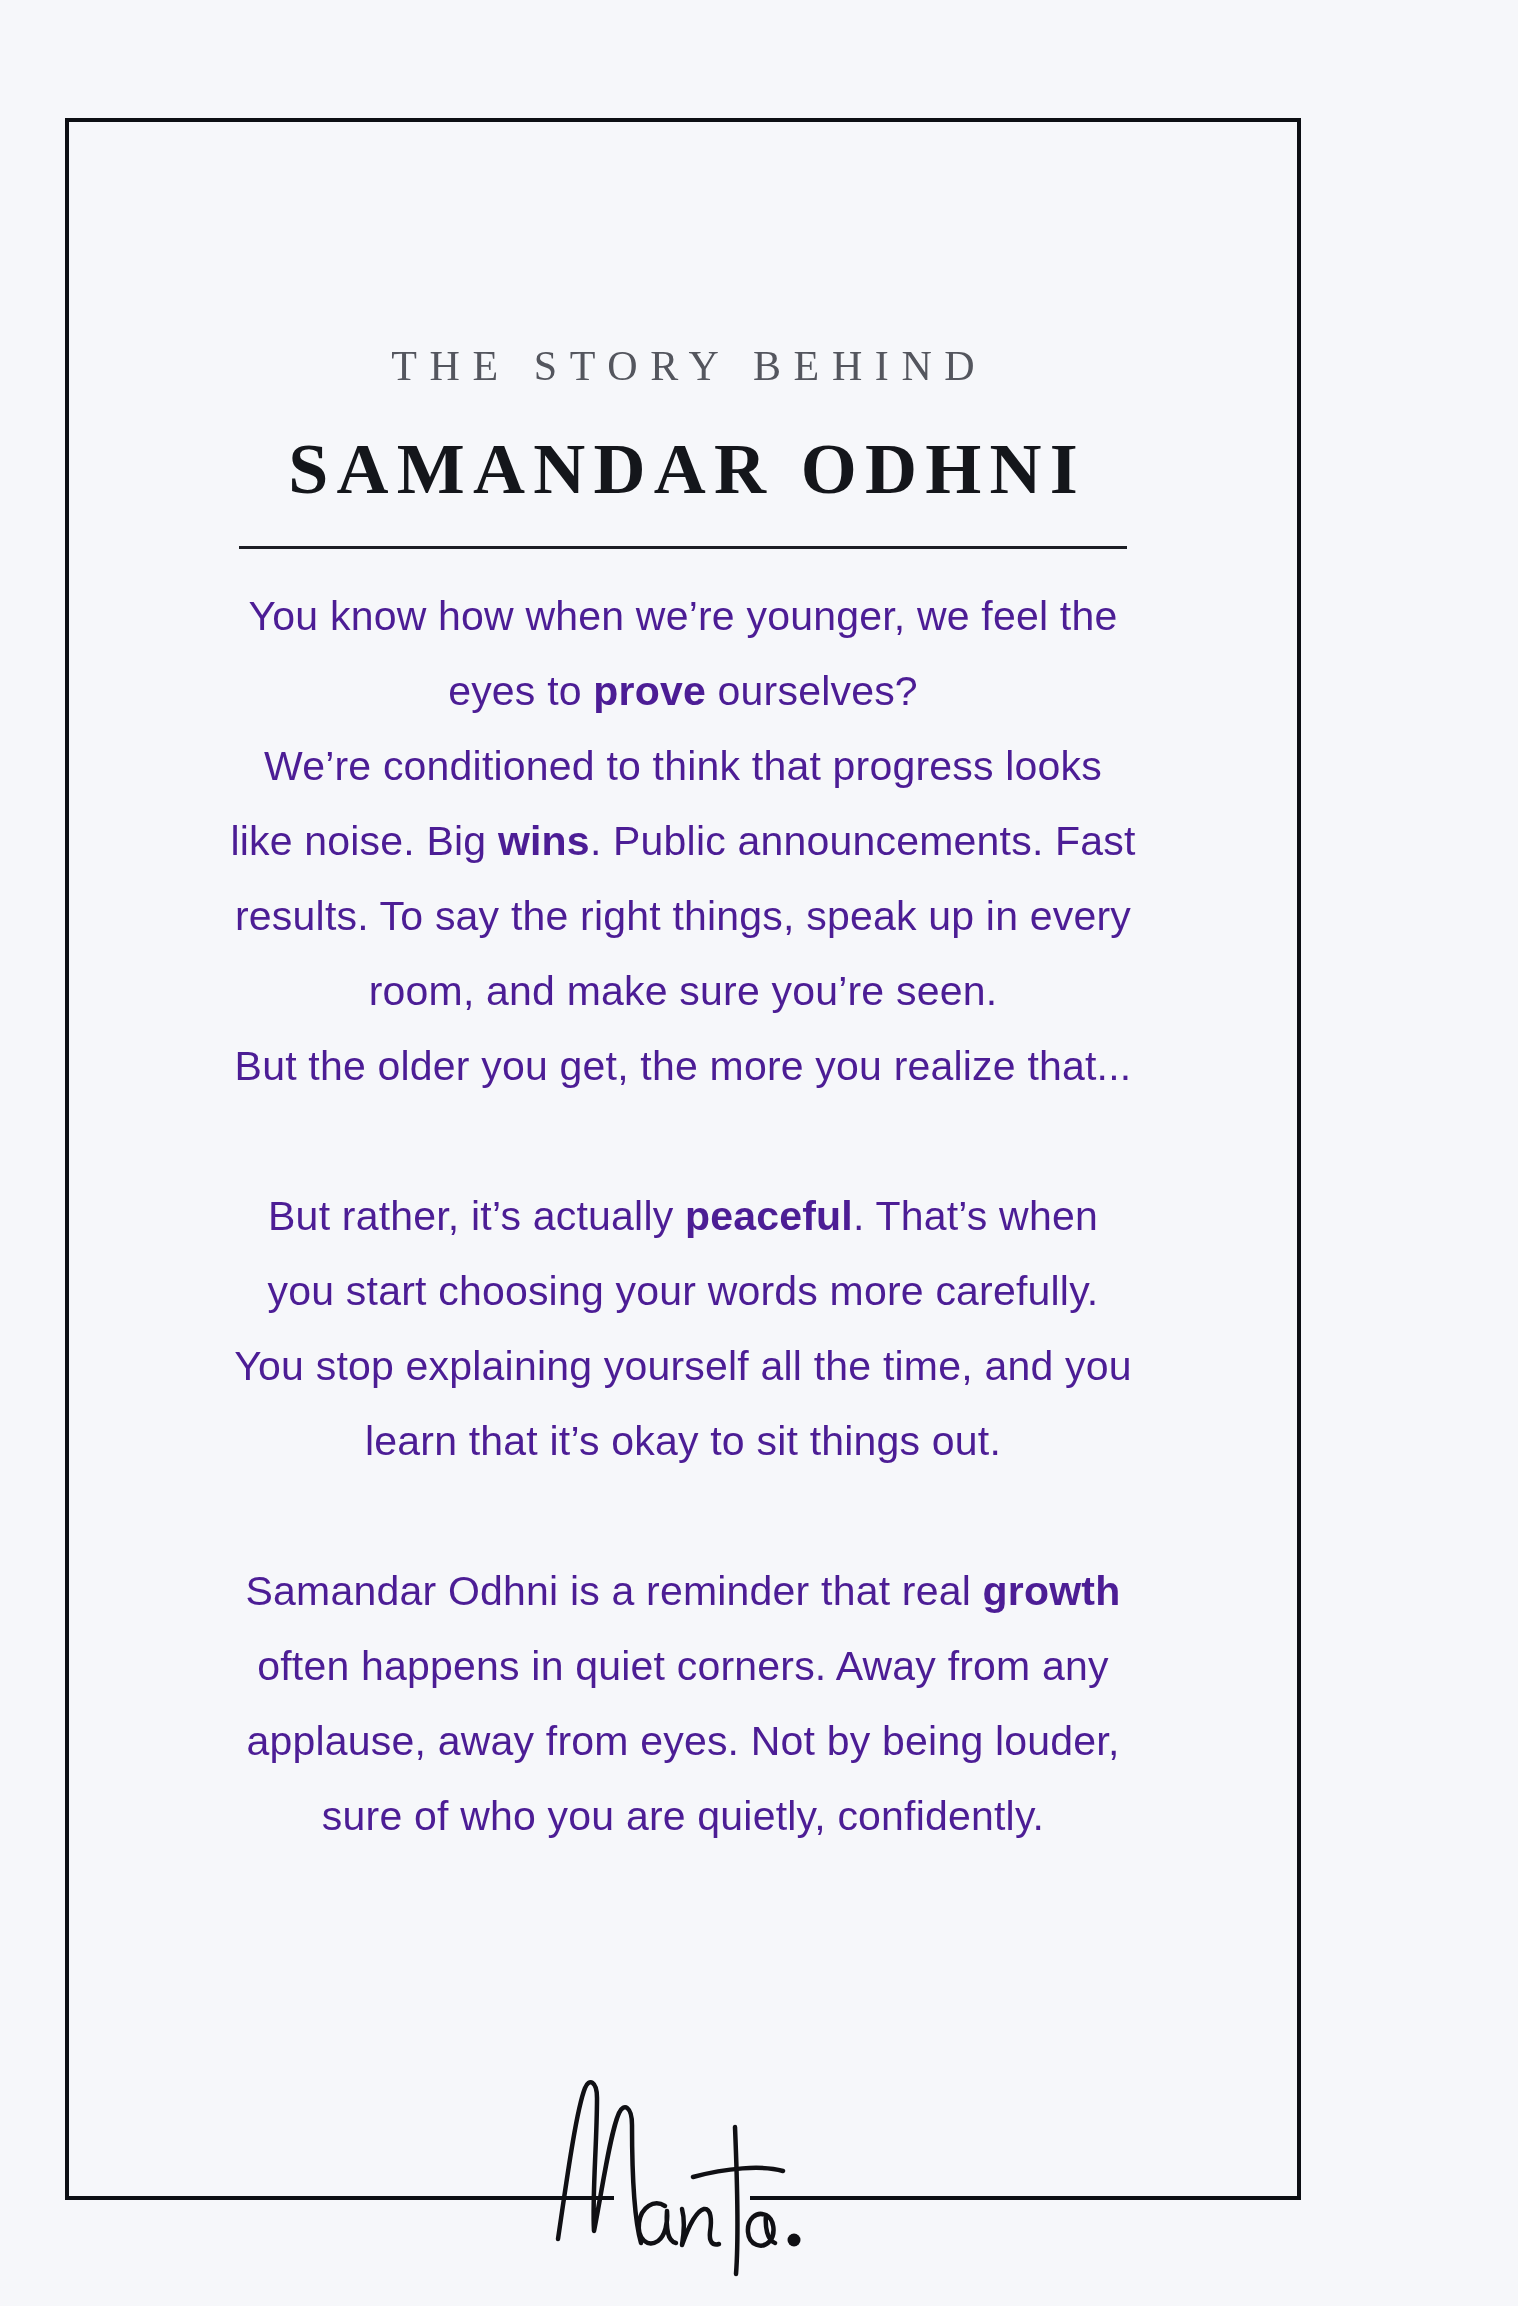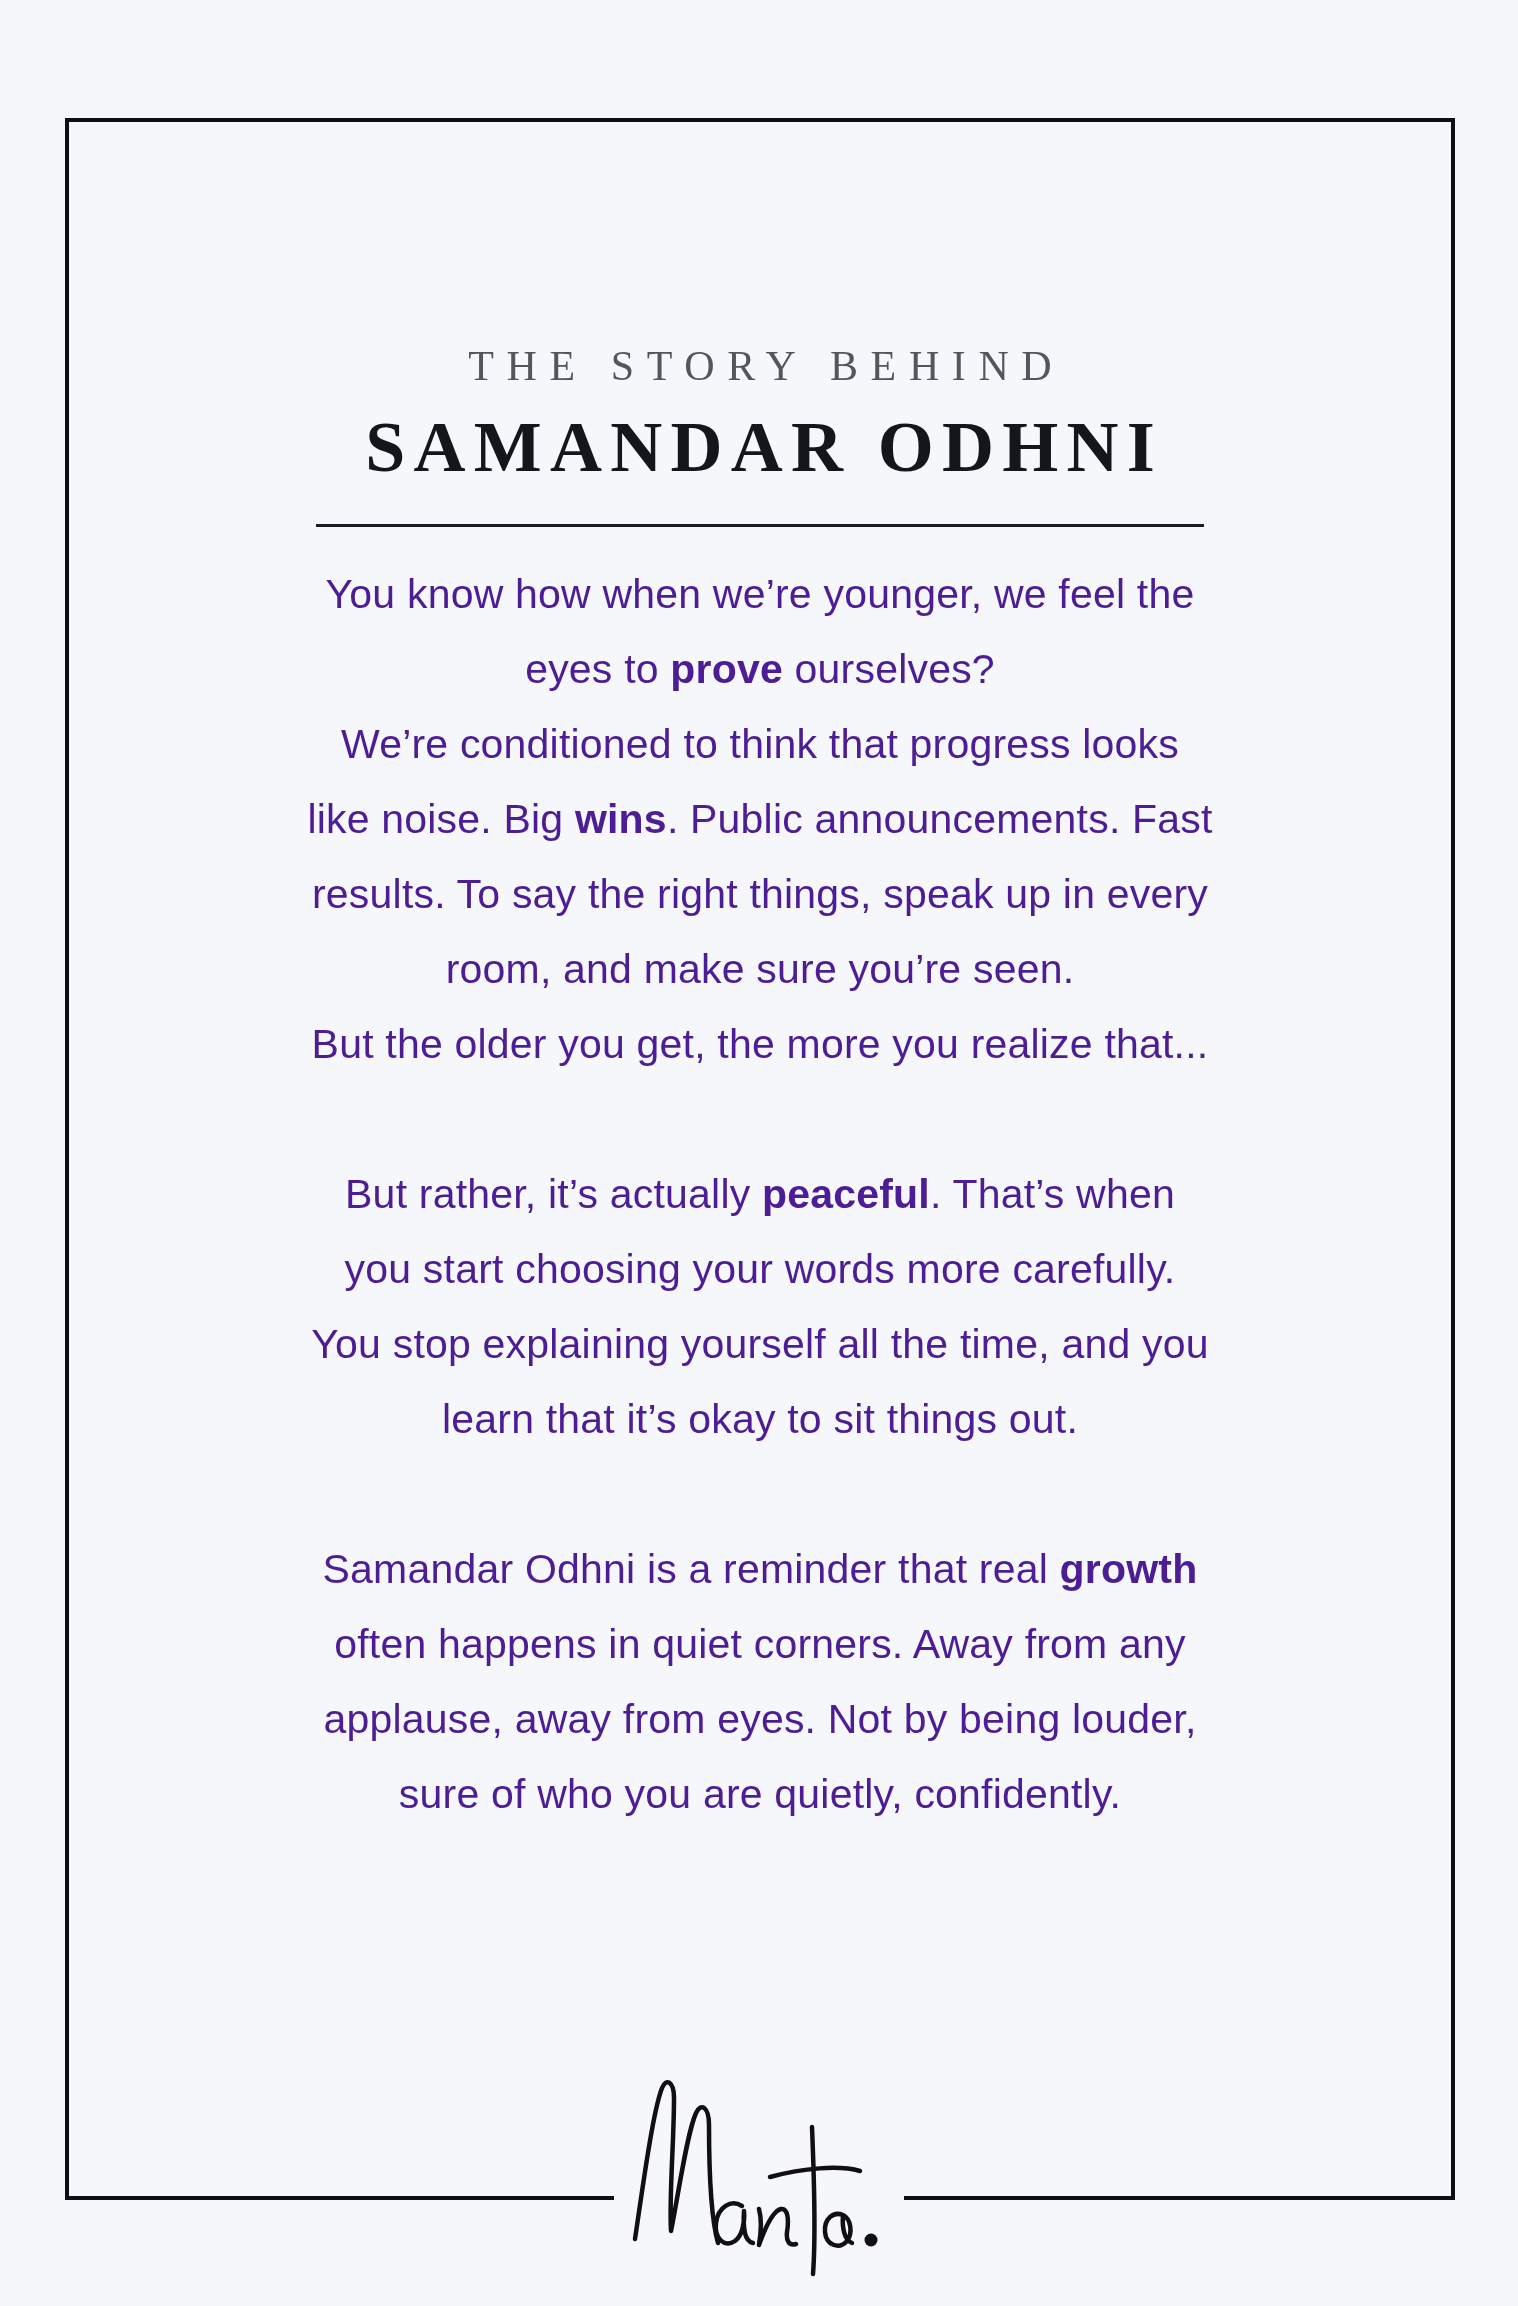--- a/index.html
+++ b/index.html
@@ -8,21 +8,21 @@
     height: 2306px;
     overflow: hidden;
     font-family: "Liberation Sans", sans-serif;
   }
   body { background: #f6f7fa; position: relative; }
 
   .frame {
     position: absolute;
     left: 65px;
     top: 118px;
-    width: 1390px;
+    width: 1236px;
     height: 2082px;
     border: 4px solid #0d0f14;
     border-bottom: none;
   }
   .bottom-seg {
     position: absolute;
     bottom: 0;
     height: 4px;
     background: #0d0f14;
   }
@@ -35,21 +35,21 @@
     margin-top: 223px;
     font-family: "Liberation Serif", serif;
     font-size: 42px;
     line-height: 1;
     letter-spacing: 0.30em;
     color: #54565e;
     text-indent: 0.30em; 
     white-space: nowrap;
   }
   .title {
-    margin-top: 24px;
+    margin-top: 46px;
     font-family: "Liberation Serif", serif;
     font-size: 72px;
     font-weight: 700;
     line-height: 1;
     letter-spacing: 0.115em;
     color: #14161b;
     text-indent: 0.115em;
     white-space: nowrap;
   }
   .divider {

